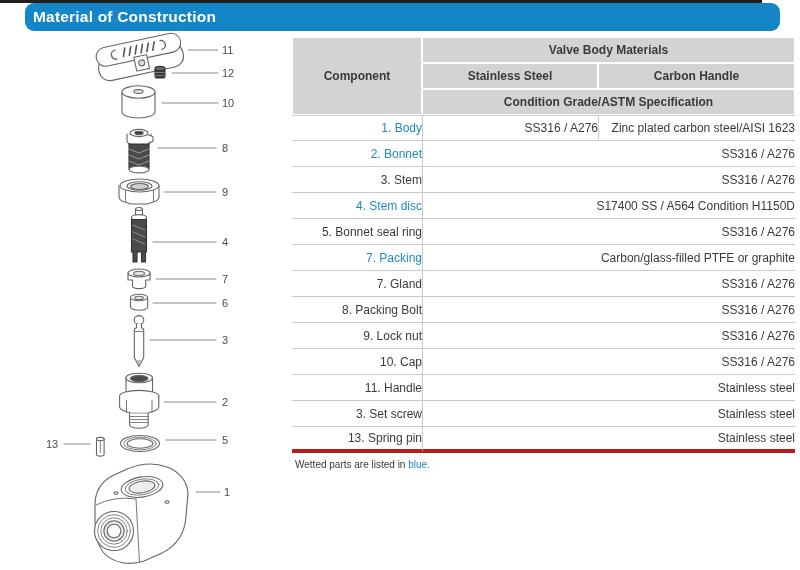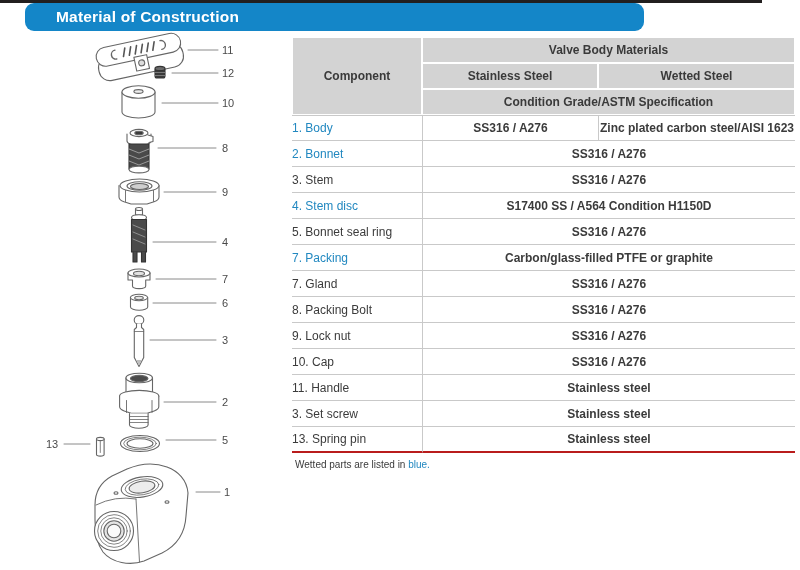--- a/index.html
+++ b/index.html
@@ -1,23 +1,23 @@
 <!DOCTYPE html>
 <html><head>
 <meta charset="utf-8">
 <style>
   html,body{margin:0;padding:0;background:#fff;}
   body{width:800px;height:570px;position:relative;font-family:"Liberation Sans",sans-serif;overflow:hidden;}
 
   .top-edge{position:absolute;left:0;top:0;width:762px;height:3px;background:#221f1f;}
 
   .title-bar{
-    position:absolute;left:25px;top:3px;width:619px;height:28px;
+    position:absolute;left:25px;top:3px;width:755px;height:28px;
     background:#1486c8;border-radius:9px;box-sizing:border-box;
-    color:#ffffff;font-size:15.5px;font-weight:bold;line-height:28px;padding-left:31px;
+    color:#ffffff;font-size:15.5px;font-weight:bold;line-height:28px;padding-left:8px;
     letter-spacing:.2px;
   }
 
   .diagram-svg{position:absolute;left:0;top:0;}
 
   table.moc{
     position:absolute;left:292px;top:37px;width:503px;
     border-collapse:separate;border-spacing:0;table-layout:fixed;
     font-size:12px;color:#3b3b3b;
   }
@@ -25,23 +25,23 @@
     background:#d3d3d3;border:1px solid #ffffff;
     font-weight:bold;text-align:center;vertical-align:middle;
     height:26px;box-sizing:border-box;padding:0 2px;font-size:12px;color:#3a3a3a;
     overflow:hidden;white-space:nowrap;margin-left:12px;
   }
   table.moc td{
     height:26px;box-sizing:border-box;vertical-align:middle;
     border-bottom:1px solid #c9c9c9;padding:0;overflow:hidden;white-space:nowrap;
   }
   table.moc tbody tr:first-child td{border-top:1px solid #c9c9c9;}
-  table.moc tbody tr:last-child td{border-bottom:2px solid #b91c1c;}
-  td.comp{padding-left:8px;text-align:left;}
-  td.mat{text-align:center;border-left:1px solid #c9c9c9;font-weight:bold;}
+  table.moc tbody tr:last-child td{border-bottom:4px solid #b91c1c;}
+  td.comp{padding-left:8px;text-align:right;}
+  td.mat{text-align:right;border-left:1px solid #c9c9c9;}
   .wet{color:#2288c0;}
 
   .note{position:absolute;left:295px;top:459px;font-size:10px;color:#3b3b3b;}
   .note .blue{color:#2288c0;}
 
   text.callout{font-family:"Liberation Sans",sans-serif;font-size:11px;fill:#4a4a4a;stroke:none;}
 </style>
 </head>
 <body>
 
@@ -210,21 +210,21 @@
       <col style="width:176px">
       <col style="width:197px">
     </colgroup>
   <thead>
     <tr>
       <th rowspan="3">Component</th>
       <th colspan="2">Valve Body Materials</th>
     </tr>
     <tr>
       <th>Stainless Steel</th>
-      <th>Wetted Steel</th>
+      <th>Carbon Handle</th>
     </tr>
     <tr>
       <th colspan="2">Condition Grade/ASTM Specification</th>
     </tr>
   </thead>
   <tbody>
     <tr>
       <td class="comp wet">1. Body</td>
       <td class="mat">SS316 / A276</td>
       <td class="mat">Zinc plated carbon steel/AISI 1623</td>

